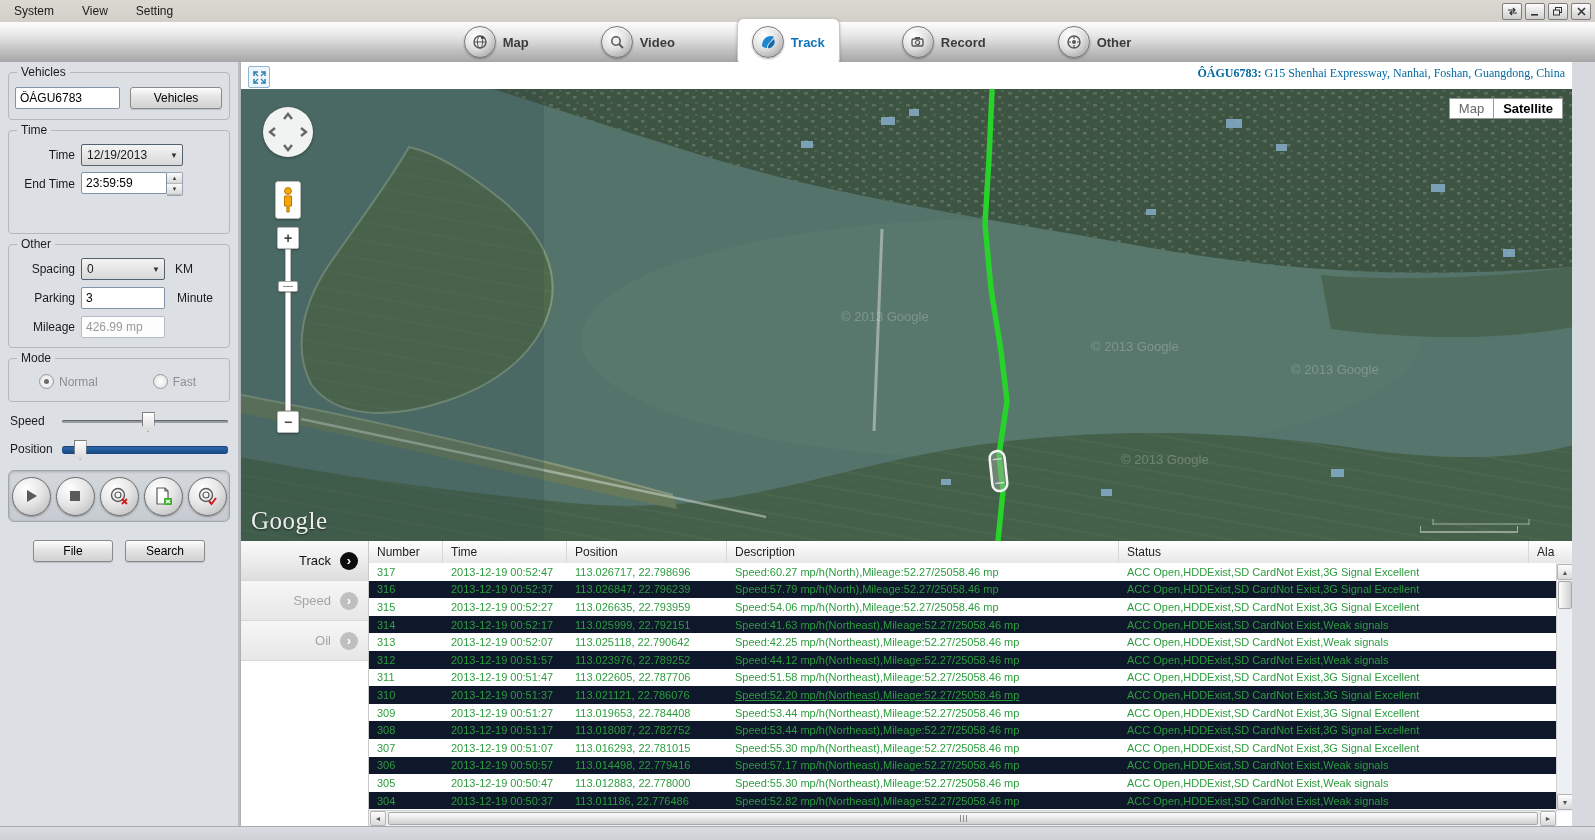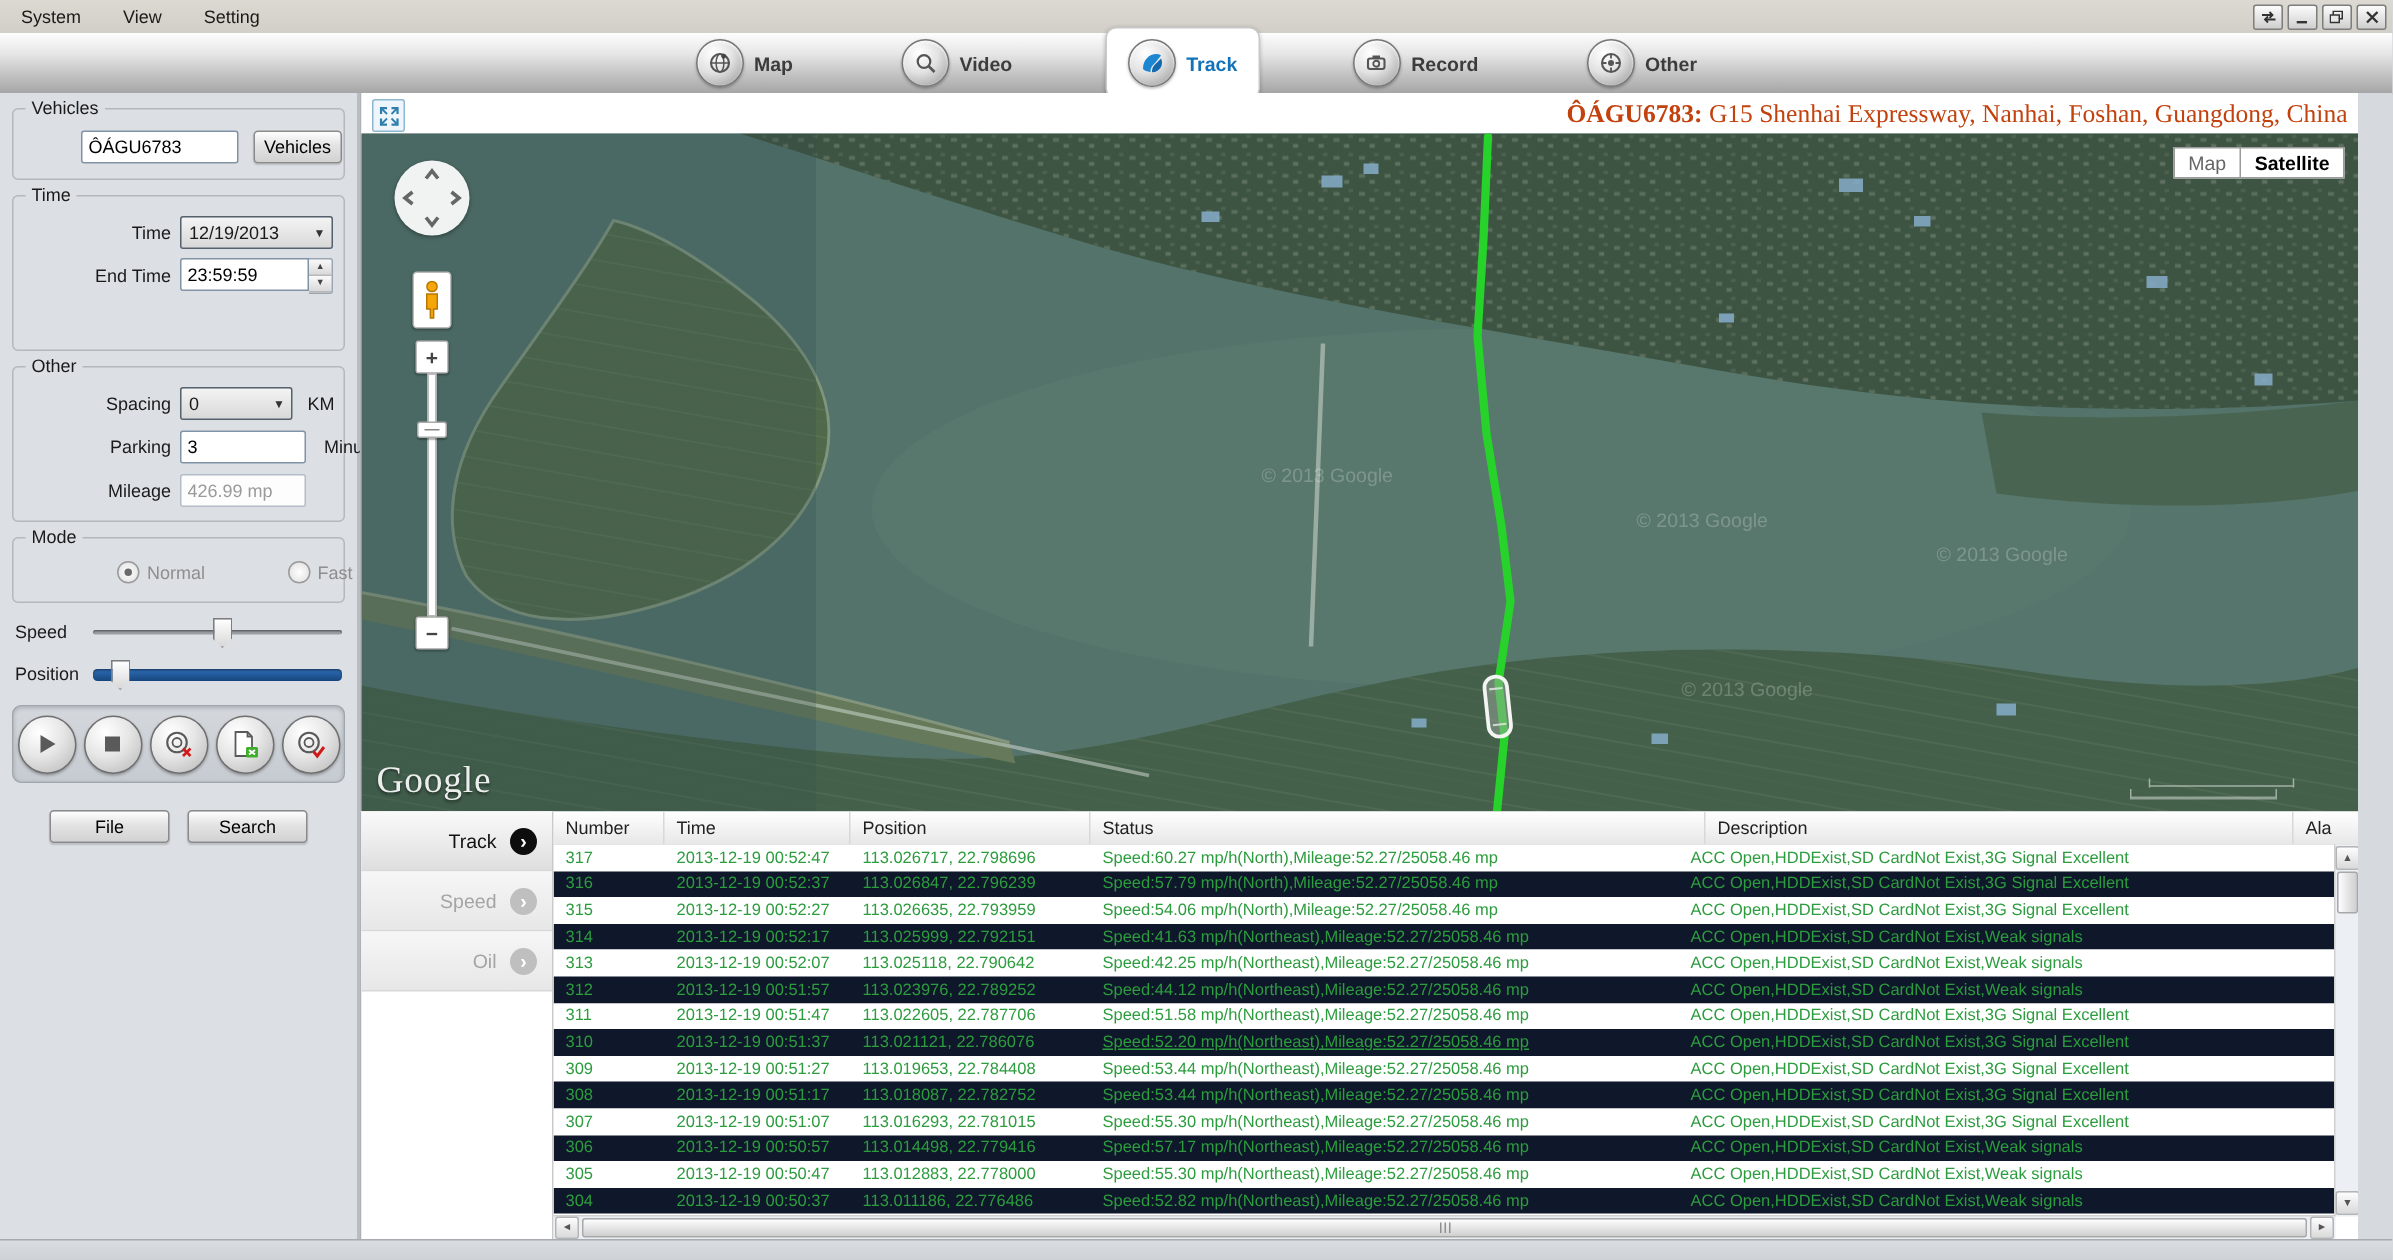--- a/index.html
+++ b/index.html
@@ -9,21 +9,21 @@
   .menubar .mi{padding:0 14px;height:22px;line-height:22px;cursor:default;}
   .winctrl{position:absolute;right:4px;top:3px;display:flex;gap:3px;}
   .wbtn{width:18px;height:15px;border:1px solid #7d7d7d;border-radius:2px;background:linear-gradient(#fcfcfc,#cfcfcf);display:flex;align-items:center;justify-content:center;}
   
   .toolbar{position:absolute;left:0;top:22px;width:1595px;height:40px;background:linear-gradient(#fdfdfd,#e6e6e6 35%,#c2c2c2 70%,#a6a6a6);border-bottom:1px solid #8f8f8f;display:flex;align-items:center;justify-content:center;gap:52px;}
   .ttab{display:flex;align-items:center;gap:7px;padding:4px 10px;color:#3c3c3c;font-weight:bold;font-size:13px;}
   .ttab.active{background:#fff;border:1px solid #c8c8c8;border-radius:7px;box-shadow:0 1px 3px rgba(0,0,0,.25);padding:7px 14px;color:#1273b8;}
   .orb{width:30px;height:30px;border-radius:50%;background:radial-gradient(circle at 35% 28%,#ffffff,#e2e2e2 45%,#9a9a9a 95%);border:1px solid #777;box-shadow:inset 0 1px 2px rgba(255,255,255,.9),0 1px 2px rgba(0,0,0,.3);display:flex;align-items:center;justify-content:center;}
   
   .sidebar{position:absolute;left:0;top:62px;width:238px;height:764px;background:#dce0e5;border-right:2px solid #b9bdc2;}
-  .grp{position:relative;margin:10px 8px 0 8px;border:1px solid #b4b8be;border-radius:4px;padding-left:39px;}
+  .grp{position:relative;margin:10px 8px 0 8px;border:1px solid #b4b8be;border-radius:4px;}
   .grp>.glabel{position:absolute;top:-8px;left:8px;background:#dce0e5;padding:0 4px;font-size:12px;}
   .frow{display:flex;align-items:center;height:26px;margin:3px 6px;}
   .flabel{width:60px;text-align:right;margin-right:6px;flex:none;}
   .inp{height:18px;border:1px solid #8193a6;background:#fff;padding:1px 4px;font:12px "Liberation Sans",sans-serif;border-radius:2px;}
   .inp:disabled{color:#9a9a9a;border-color:#b3bdc7;background:#fdfdfd;}
   .ddown{height:20px;border:1px solid #55616d;background:linear-gradient(#f4f4f4,#d8d8d8);display:flex;align-items:center;border-radius:2px;}
   .ddown .dval{flex:1;padding-left:5px;}
   .ddown .darr{width:16px;text-align:center;font-size:8px;color:#333;}
   .spinbox{display:flex;}
   .spin{width:15px;height:22px;display:flex;flex-direction:column;border:1px solid #9aa5b1;border-left:none;border-radius:0 2px 2px 0;overflow:hidden;}
@@ -37,21 +37,21 @@
   .strack.blue{top:6px;height:8px;background:linear-gradient(#2e6db6,#17467e);border-radius:3px;}
   .thumb{position:absolute;top:0;width:11px;height:18px;background:linear-gradient(#ffffff,#d8d8d8);border:1px solid #7d7d7d;clip-path:polygon(0 0,100% 0,100% 68%,50% 100%,0 68%);}
   .playpanel{margin:12px 8px 0 8px;height:50px;border:1px solid #9fa6ad;border-radius:6px;background:linear-gradient(#d4d8dd,#c6cbd1);box-shadow:inset 0 1px 3px rgba(0,0,0,.2);display:flex;align-items:center;justify-content:center;gap:5px;}
   .pbtn{width:37px;height:37px;border-radius:50%;border:1px solid #6f6f6f;background:radial-gradient(circle at 35% 28%,#ffffff,#e6e6e6 45%,#b5b5b5);box-shadow:0 1px 2px rgba(0,0,0,.3);display:flex;align-items:center;justify-content:center;position:relative;}
   .fsrow{display:flex;justify-content:center;gap:12px;margin-top:18px;}
   .fsrow .btn3d{width:80px;}
   
   .mappanel{position:absolute;left:240px;top:62px;width:1332px;height:479px;background:#fff;border-left:1px solid #aeb2b7;}
   .mapheader{position:absolute;left:0;top:0;width:100%;height:27px;background:#fff;border-bottom:1px solid #d0d0d0;}
   .fsbtn{position:absolute;left:7px;top:4px;width:20px;height:20px;border:1px solid #8fb6cf;background:#eef6fb;border-radius:2px;display:flex;align-items:center;justify-content:center;}
-  .maploc{position:absolute;right:8px;top:4px;font-family:"Liberation Serif",serif;font-size:17px;color:#c2410c;white-space:nowrap;}
+  .maploc{position:absolute;right:8px;top:4px;font-family:"Liberation Serif",serif;font-size:12px;color:#0369a1;white-space:nowrap;}
   .maploc b{font-weight:bold;}
   .mapbody{position:absolute;left:0;top:27px;width:1332px;height:452px;overflow:hidden;background:#54736b;}
   .mapbody svg.terrain{position:absolute;left:0;top:0;}
   .mtype{position:absolute;top:9px;right:10px;display:flex;font-size:13px;}
   .mtbtn{background:#fff;border:1px solid #9b9b9b;padding:2px 9px;color:#666;}
   .mtbtn.active{color:#000;font-weight:normal;border-left:none;background:#fff;}
   .pancircle{position:absolute;left:22px;top:18px;width:50px;height:50px;border-radius:50%;background:rgba(255,255,255,.92);box-shadow:0 1px 3px rgba(0,0,0,.4);}
   .pegman{position:absolute;left:34px;top:92px;width:24px;height:36px;background:#fff;border:1px solid #bbb;border-radius:3px;box-shadow:0 1px 2px rgba(0,0,0,.35);display:flex;align-items:center;justify-content:center;}
   .zbtn{position:absolute;left:36px;width:20px;height:20px;background:#fff;border:1px solid #bbb;border-radius:2px;box-shadow:0 1px 2px rgba(0,0,0,.35);font-weight:bold;color:#444;display:flex;align-items:center;justify-content:center;font-size:14px;}
   .ztrack{position:absolute;left:44px;top:160px;width:4px;height:160px;background:#fff;border:1px solid #bbb;box-shadow:0 1px 2px rgba(0,0,0,.3);}
@@ -415,22 +415,22 @@
     <div class="btab">
       <span>Oil</span>
       <span class="barrow">›</span>
     </div>
   </div>
   <div class="tablewrap">
     <div class="thead">
       <div class="hcell" style="width:74px;">Number</div>
       <div class="hcell" style="width:124px;">Time</div>
       <div class="hcell" style="width:160px;">Position</div>
+      <div class="hcell" style="width:392px;">Description</div>
       <div class="hcell" style="width:410px;">Status</div>
-      <div class="hcell" style="width:392px;">Description</div>
       <div class="hcell" style="flex:1;border-right:none;">Ala</div>
     </div>
     <div class="tbody">
         <div class="trow">
           <div class="tcell" style="width: 74px;">317</div>
           <div class="tcell" style="width: 124px;">2013-12-19 00:52:47</div>
           <div class="tcell" style="width: 160px;">113.026717, 22.798696</div>
           <div class="tcell" style="width: 392px;">Speed:60.27 mp/h(North),Mileage:52.27/25058.46 mp</div>
           <div class="tcell" style="width: 410px;">ACC Open,HDDExist,SD CardNot Exist,3G Signal Excellent</div>
         </div>

